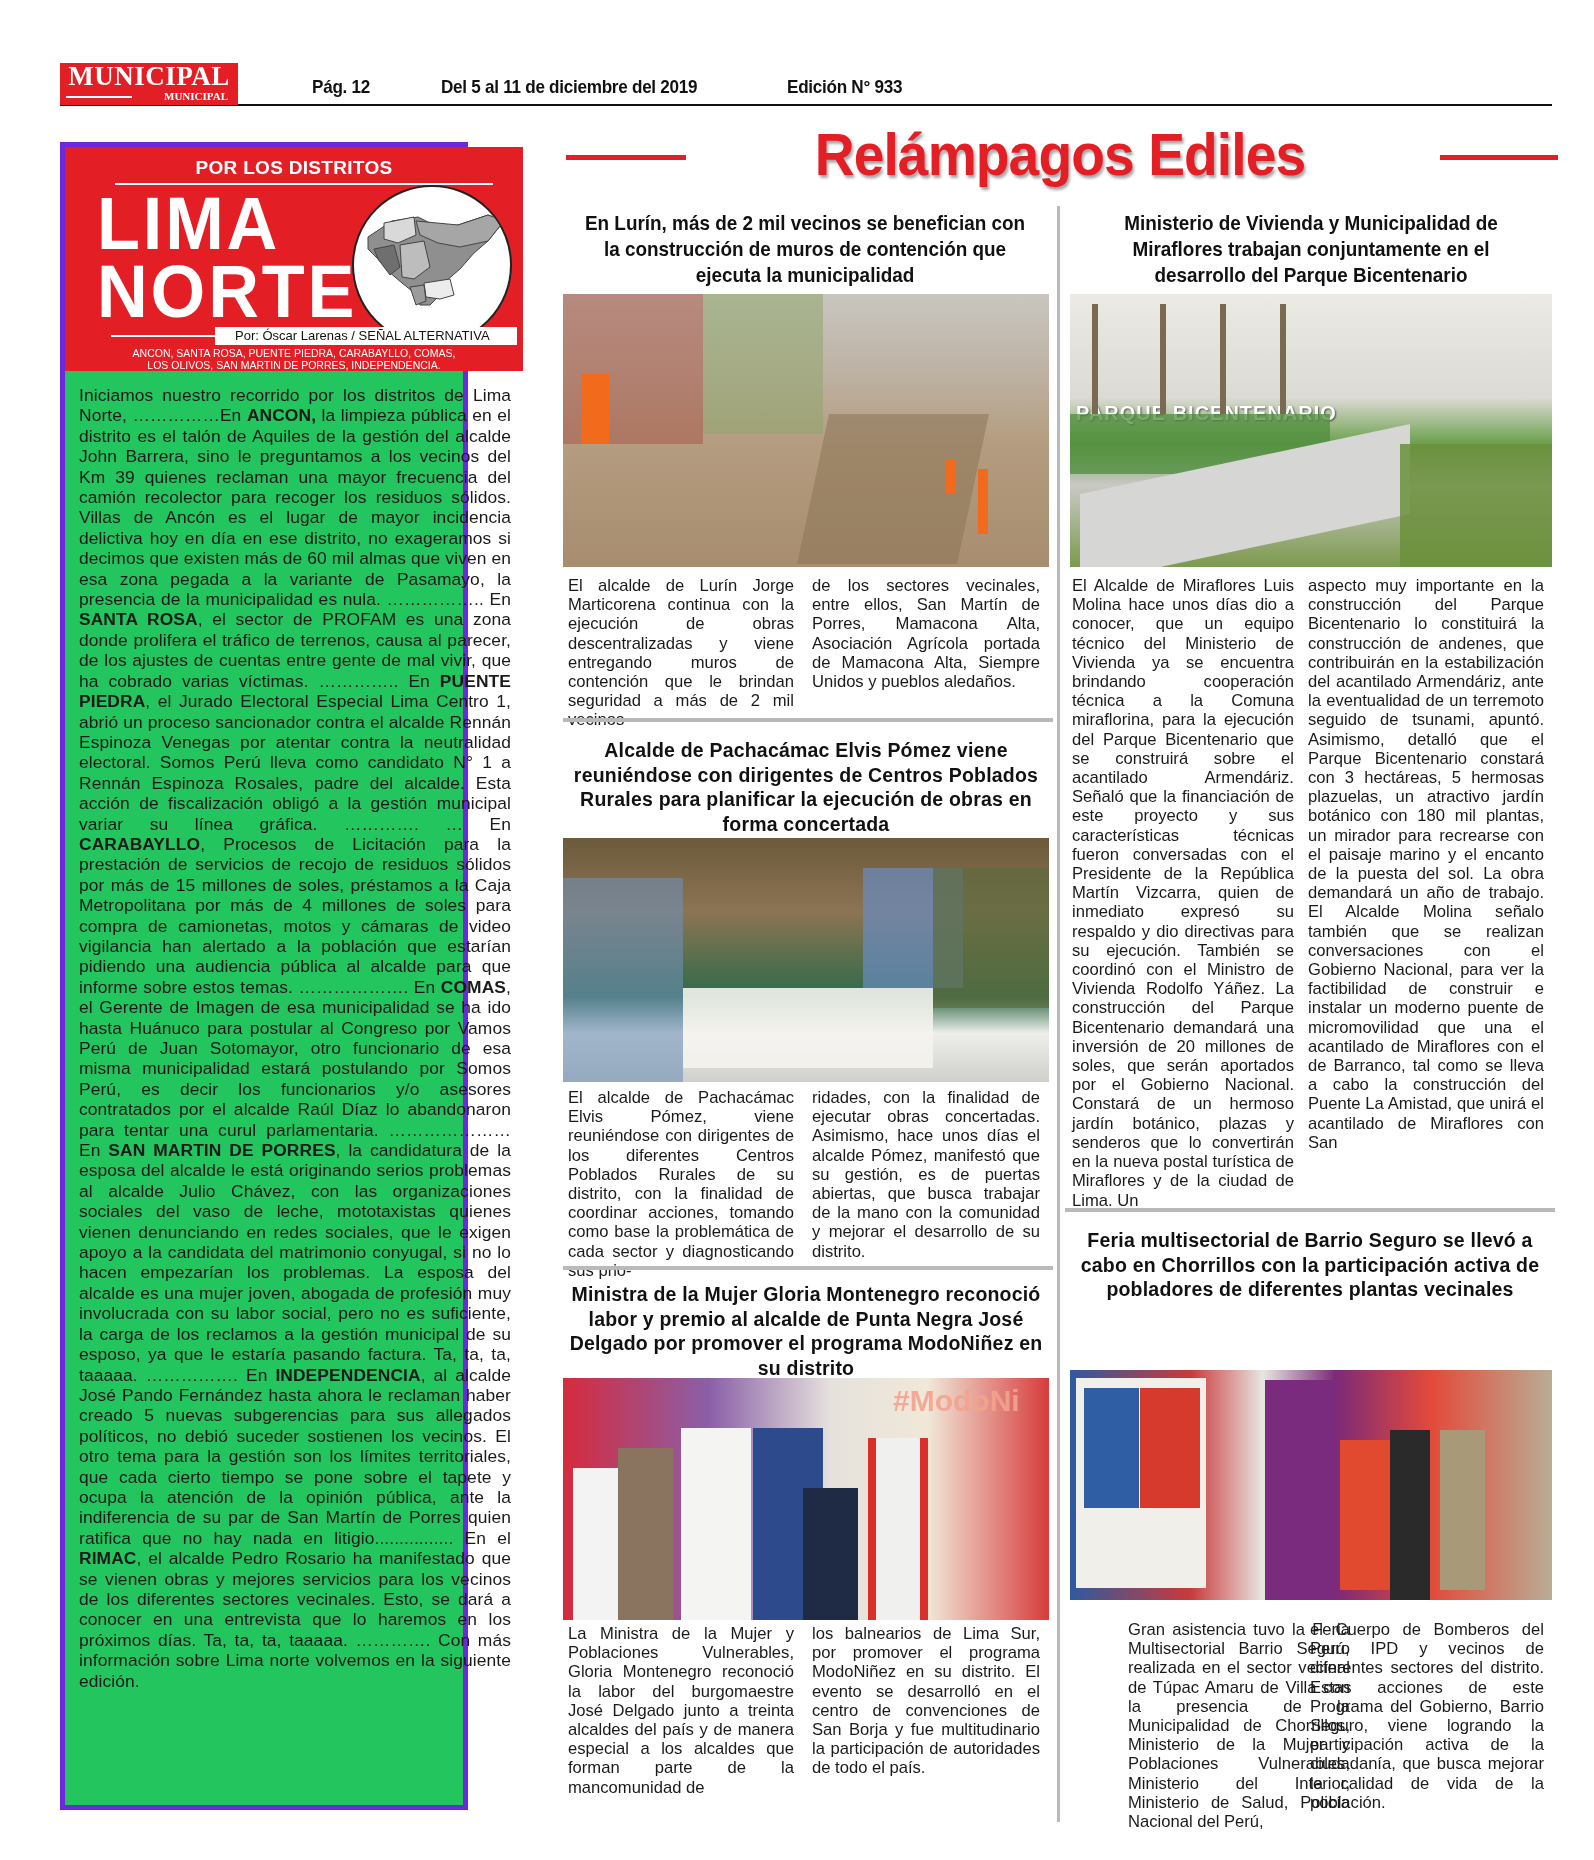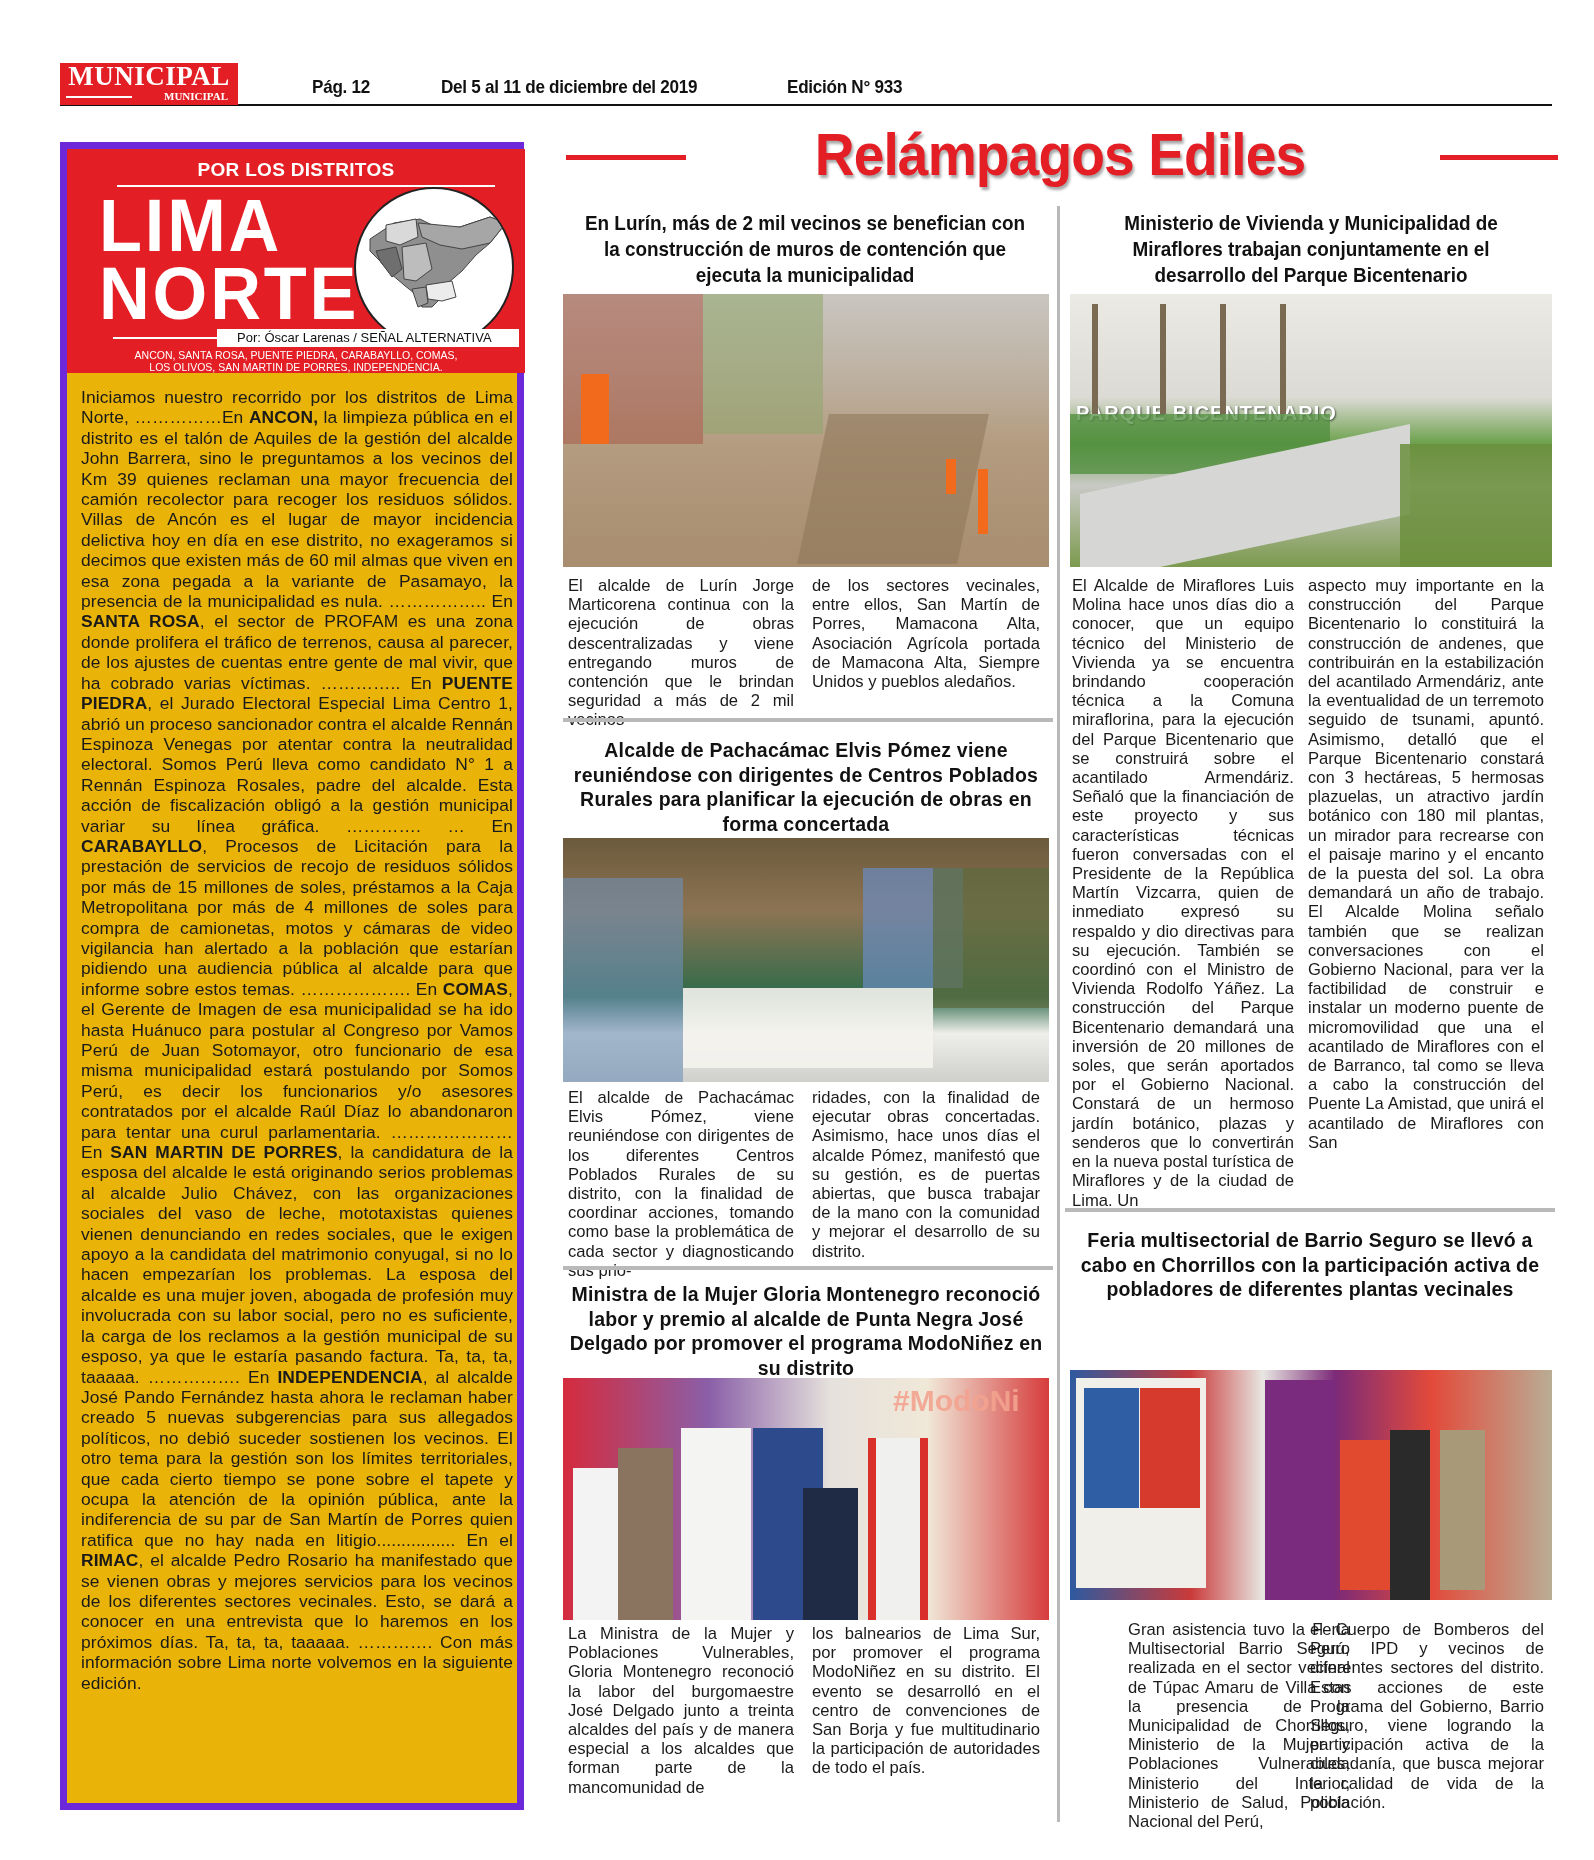--- a/index.html
+++ b/index.html
@@ -8,21 +8,21 @@
 
   
   .masthead { position: absolute; left: 60px; top: 58px; width: 1492px; height: 48px; border-bottom: 2px solid #111; }
   .logo { position: absolute; left: 0; top: 5px; width: 178px; height: 42px; background: #e31e24; color: #fff; text-align: center; }
   .logo .l1 { font-family: "Liberation Serif", serif; font-weight: bold; font-size: 27px; line-height: 27px; letter-spacing: 0.5px; }
   .logo .l2 { font-family: "Liberation Serif", serif; font-weight: bold; font-size: 11px; line-height: 12px; position: relative; text-align: right; padding-right: 10px; }
   .logo .l2::before { content: ""; position: absolute; left: 6px; top: 6px; width: 66px; height: 2px; background: #fff; }
   .mh-item { position: absolute; top: 18px; font-family: "Liberation Sans", sans-serif; font-weight: bold; font-size: 19px; letter-spacing: -0.3px; color: #111; transform: scaleX(0.9); transform-origin: left center; }
 
   
-  .lima-box { position: absolute; left: 60px; top: 142px; width: 464px; height: 1668px; border: 7px solid #6d28d9; background: #eab308; }
+  .lima-box { position: absolute; left: 60px; top: 142px; width: 408px; height: 1668px; border: 5px solid #6d28d9; background: #22c55e; }
   .lima-banner { position: absolute; left: 0; top: 0; width: 458px; height: 224px; background: #e31e24; color: #fff; }
   .lima-banner .pld { position: absolute; left: 0; width: 458px; top: 10px; text-align: center; font-weight: bold; font-size: 19px; letter-spacing: 0.3px; }
   .lima-banner .rule1 { position: absolute; left: 50px; top: 36px; width: 378px; height: 2px; background: #fff; }
   .lima-banner .big { position: absolute; left: 32px; font-weight: bold; font-size: 74px; line-height: 74px; letter-spacing: 3px; transform: scaleX(0.95); transform-origin: left; }
   .lima-banner .big.lima { top: 40px; }
   .lima-banner .big.norte { top: 108px; }
   .lima-banner .globe { position: absolute; left: 287px; top: 38px; width: 160px; height: 160px; border-radius: 50%; background: #fff; border: 2px solid #222; overflow: hidden; }
   .lima-banner .byline { position: absolute; left: 150px; top: 180px; width: 302px; height: 18px; background: #fff; color: #111; font-size: 13px; line-height: 18px; padding-left: 20px; }
   .lima-banner .rule2 { position: absolute; left: 46px; top: 188px; width: 104px; height: 2px; background: #fff; }
   .lima-banner .districts { position: absolute; left: 0; top: 200px; width: 458px; text-align: center; font-size: 10.5px; line-height: 12px; color: #fff; }

